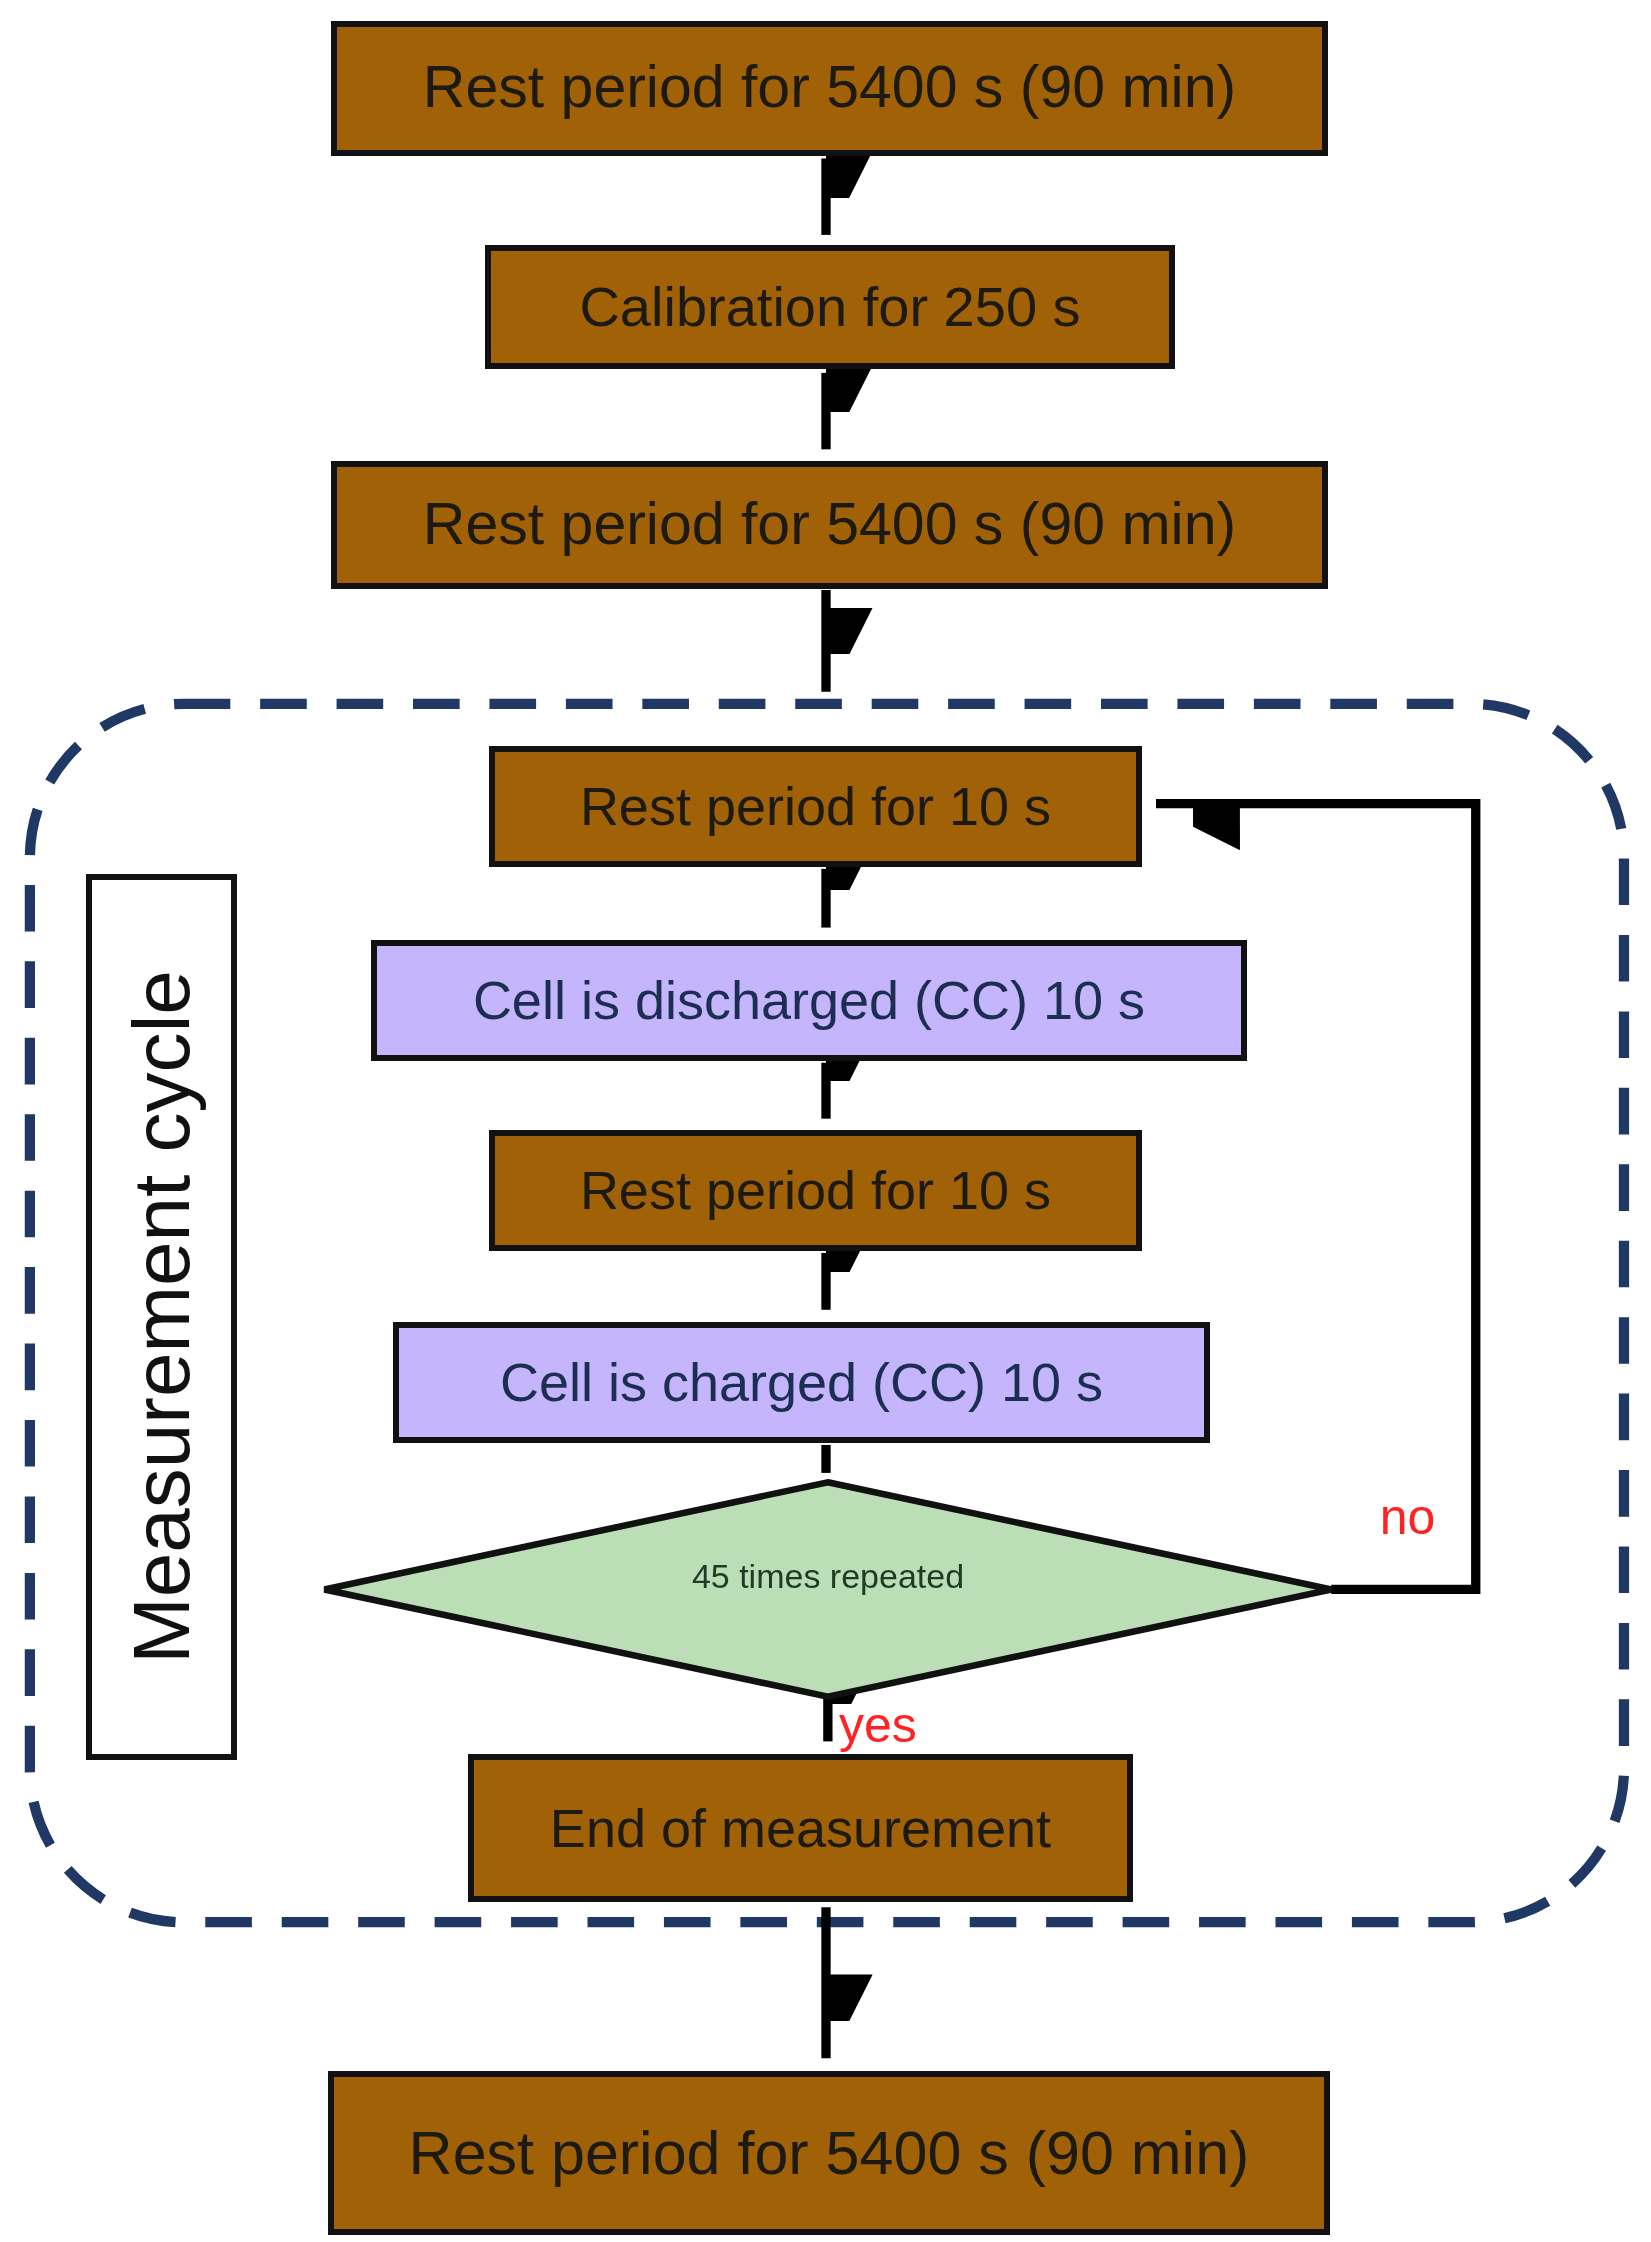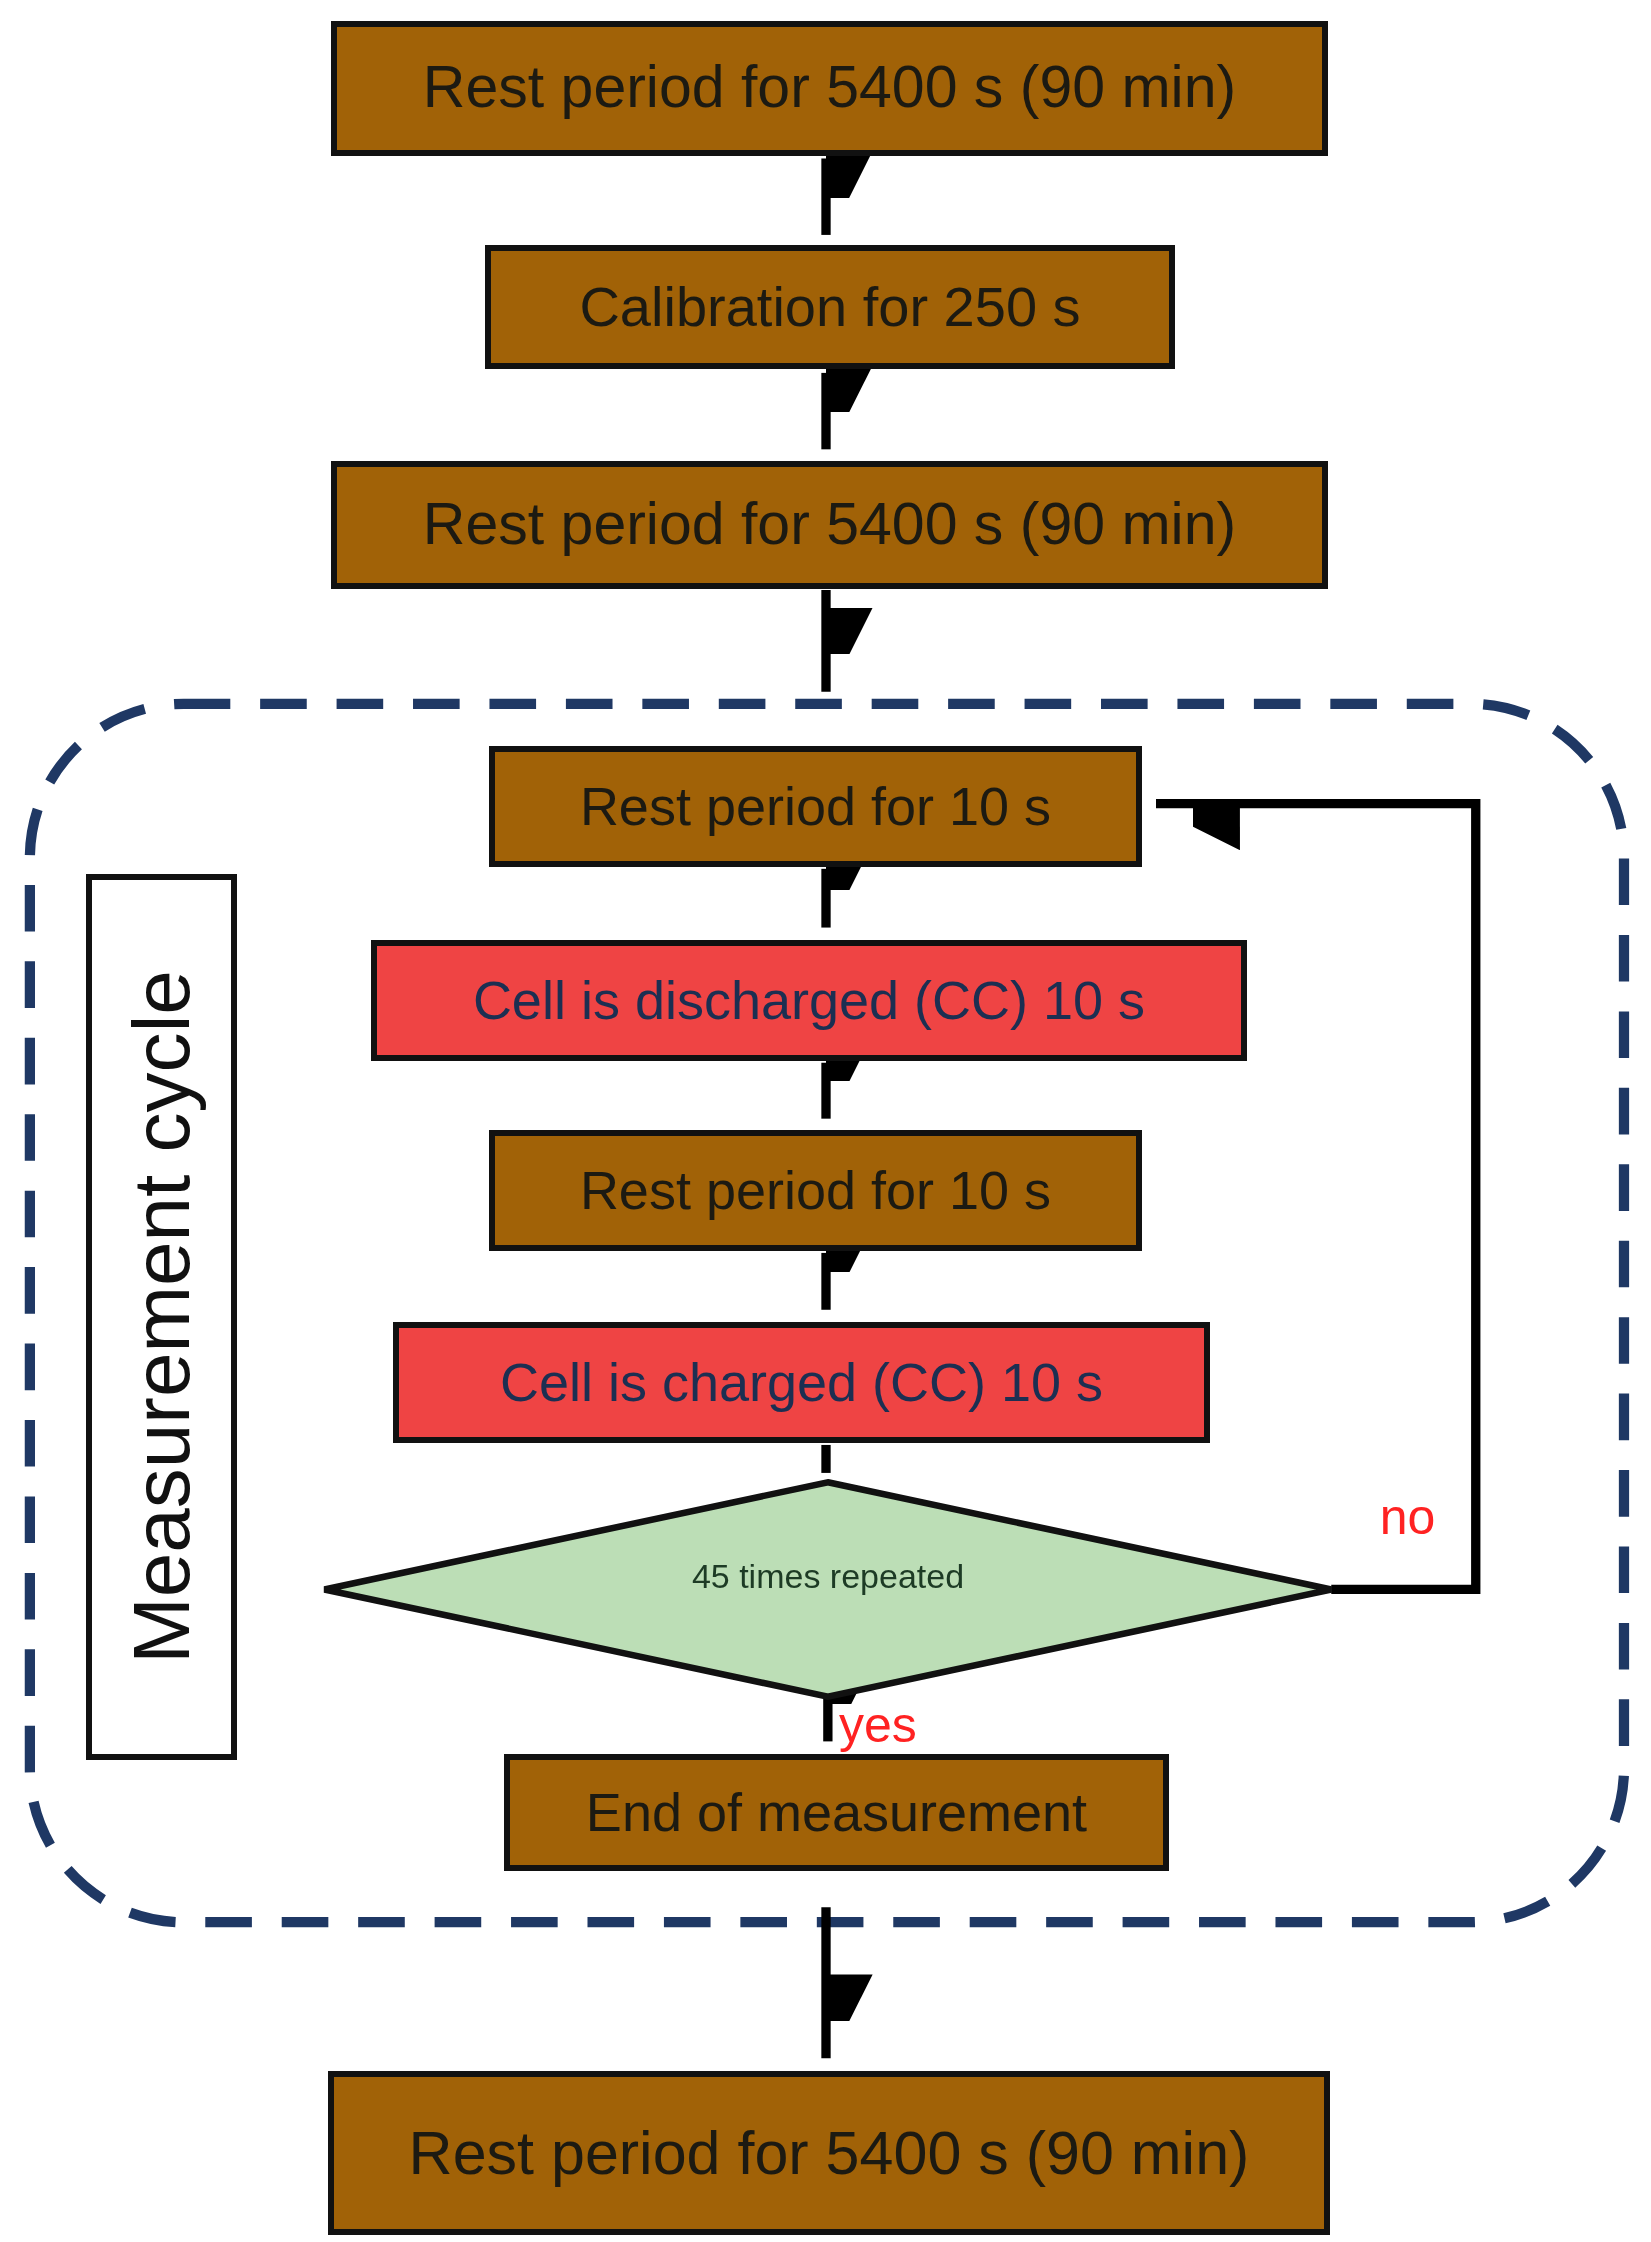--- a/index.html
+++ b/index.html
@@ -13,21 +13,21 @@
   svg.overlay{position:absolute;left:0;top:0;width:1652px;height:2242px;}
   .node{
     position:absolute;
     display:flex;align-items:center;justify-content:center;
     text-align:center;
     border:6.5px solid #111111;
     box-sizing:border-box;
     line-height:1.05;
   }
   .node.yellow{background:#a16207;color:#1c1a12;}
-  .node.blue{background:#ef4444;color:#1c2f52;}
+  .node.blue{background:#c4b5fd;color:#1c2f52;}
   .node.whitebox{background:#ffffff;color:#111111;}
   .edge-label{
     position:absolute;
     color:#FF2222;
     font-weight:400;
     font-size:50px;
     line-height:1;
     white-space:nowrap;
   }
   .diamond-text{
@@ -46,21 +46,21 @@
   }
   
   .n-rest-top    {left:331px; top:20.5px;   width:997px;height:135px;font-size:59px;}
   .n-calibration {left:485px; top:245px;  width:690px; height:124px;font-size:56px;}
   .n-rest-mid    {left:331px; top:461px;  width:997px;height:128px;font-size:59px;}
   .n-cycle-label {left:86px;  top:874px;  width:151px; height:886px;}
   .n-rest10-a    {left:489px; top:746px;  width:653px; height:121px;font-size:54px;}
   .n-discharge   {left:371px; top:940px; width:876px; height:121px;font-size:54px;}
   .n-rest10-b    {left:489px; top:1130px; width:653px; height:121px;font-size:54px;}
   .n-charge      {left:393px; top:1322px; width:817px; height:121px;font-size:54px;}
-  .n-end         {left:504px; top:1754px; width:665px; height:117px;font-size:54px;}
+  .n-end         {left:468px; top:1754px; width:665px; height:148px;font-size:54px;}
   .n-rest-bottom {left:328px; top:2071px; width:1002px;height:164px;font-size:61px;}
   .lbl-no {left:1342px;top:1492px;width:131px;text-align:center;}
   .lbl-yes{left:839px; top:1700px;}
 </style>
 </head>
 <body>
 
 <div class="canvas">
 
   <svg class="overlay" viewBox="0 0 1772 2405" xmlns="http://www.w3.org/2000/svg">

